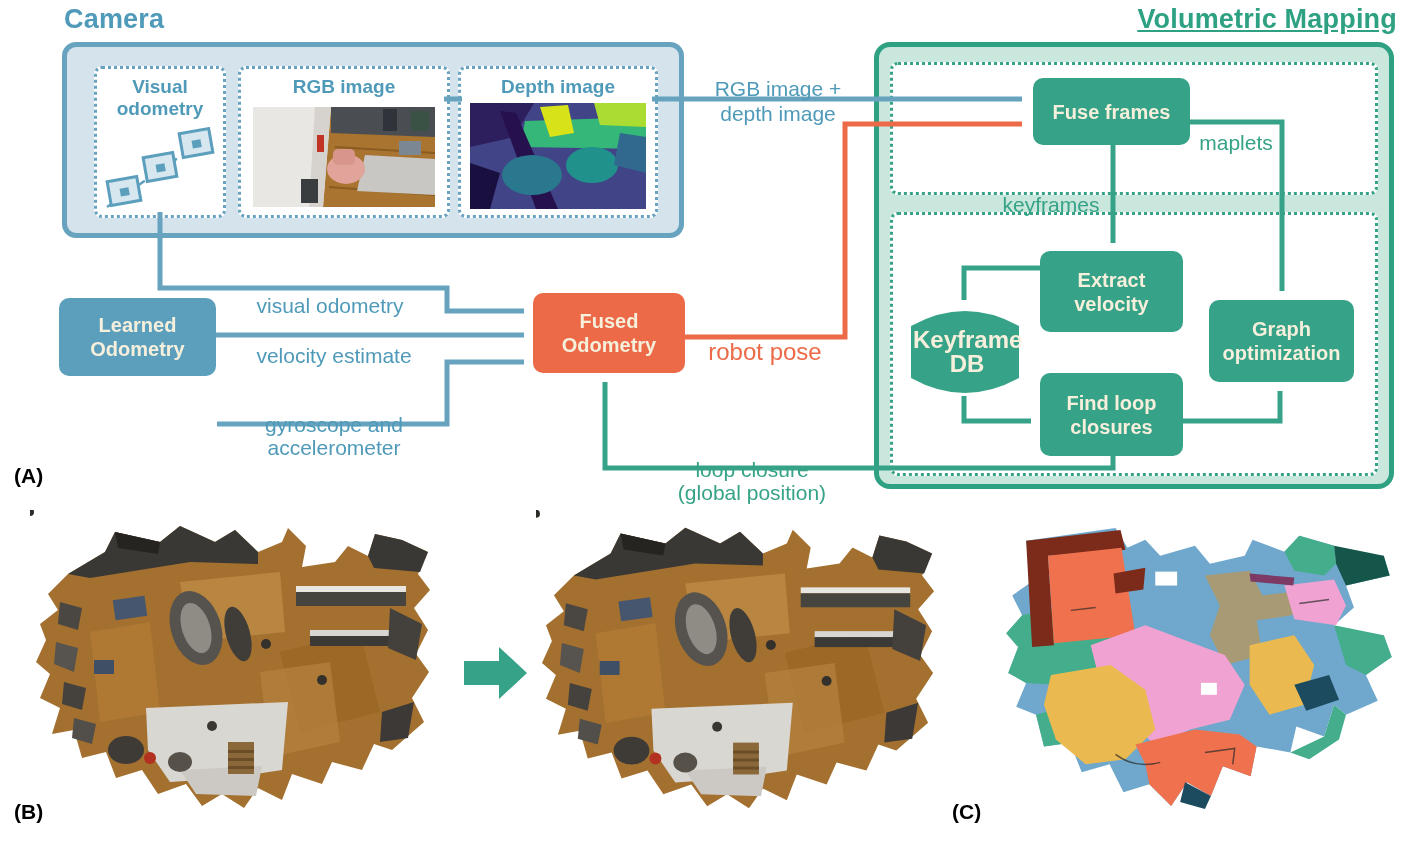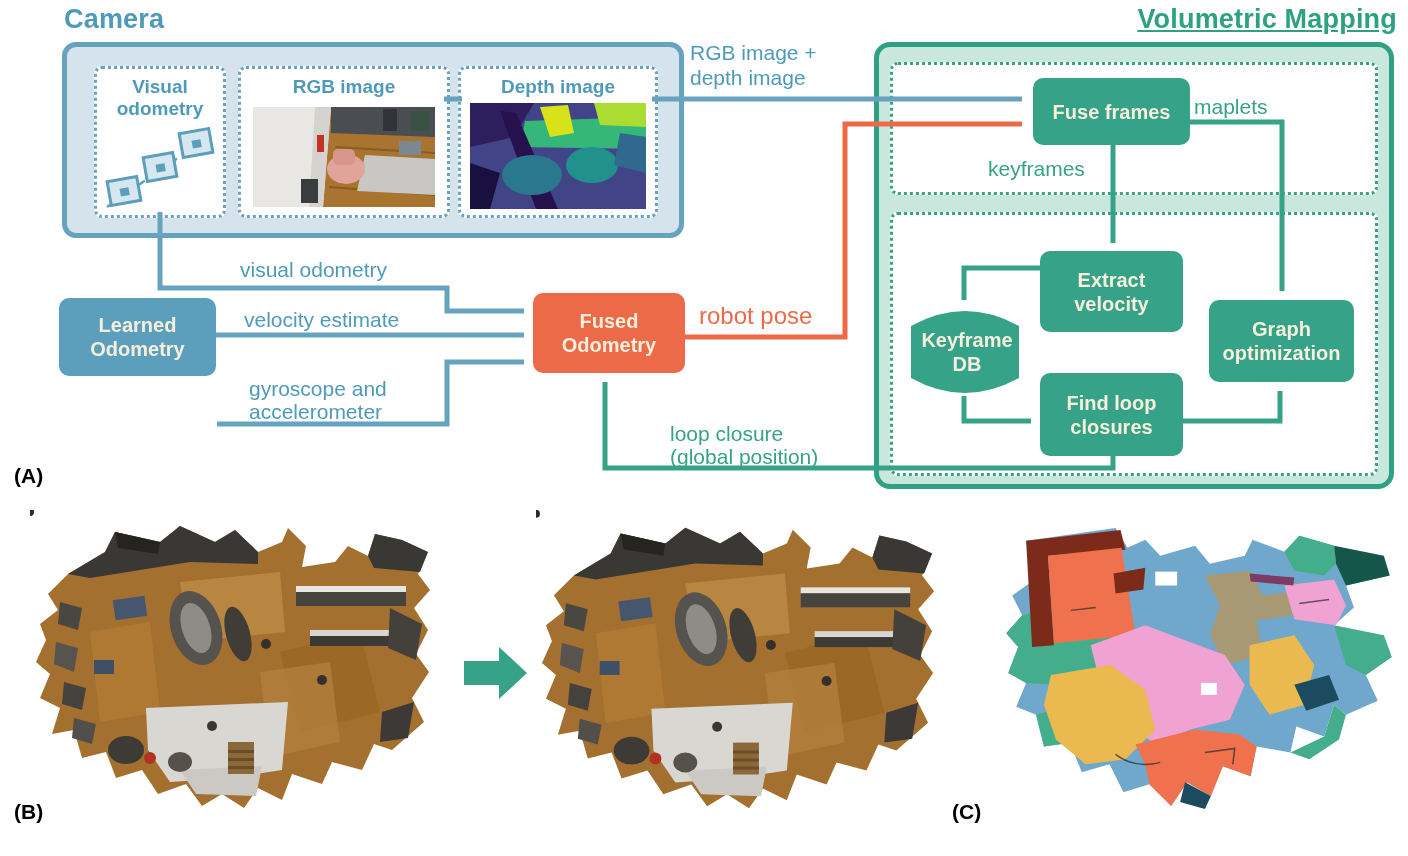--- a/index.html
+++ b/index.html
@@ -49,23 +49,23 @@
   .imu{left:59px;top:388px;width:158px;height:72px;}
   .fused{left:533px;top:293px;width:152px;height:80px;padding:0 20px;box-sizing:border-box;}
   .fuse-frames{left:1033px;top:78px;width:157px;height:67px;}
   .extract{left:1040px;top:251px;width:143px;height:81px;padding:0 10px;box-sizing:border-box;}
   .findloop{left:1040px;top:373px;width:143px;height:83px;padding:8px 10px;box-sizing:border-box;}
   .graph{left:1209px;top:300px;width:145px;height:82px;padding:18px 6px;box-sizing:border-box;}
 
   .cyl-wrap{left:909px;top:306px;width:112px;height:92px;z-index:4;}
   .cyl-wrap svg{position:absolute;left:0;top:0;}
   .cyl-text{position:absolute;left:4px;right:0;top:22px;text-align:center;color:var(--c-cream);
-            font-weight:bold;font-size:20px;line-height:24px;}
-
-  .edge-label{text-align:left;z-index:4;font-size:21px;line-height:25px;}
+            font-weight:bold;font-size:24px;line-height:24px;}
+
+  .edge-label{text-align:center;z-index:4;font-size:21px;line-height:25px;margin-top:36px;}
   .el-blue{color:var(--c-blue_text);}
   .el-green{color:var(--c-green);}
   .el-orange{color:var(--c-orange);}
   .lbl-rgbdepth{left:690px;top:40px;width:176px;}
   .lbl-vo{left:240px;top:257px;width:180px;}
   .lbl-vel{left:244px;top:307px;width:180px;}
   .lbl-gyro{left:249px;top:377px;width:170px;line-height:23px;}
   .lbl-pose{left:699px;top:303px;width:132px;font-size:24px;}
   .lbl-maplets{left:1194px;top:94px;width:84px;}
   .lbl-keyframes{left:988px;top:156px;width:126px;}

